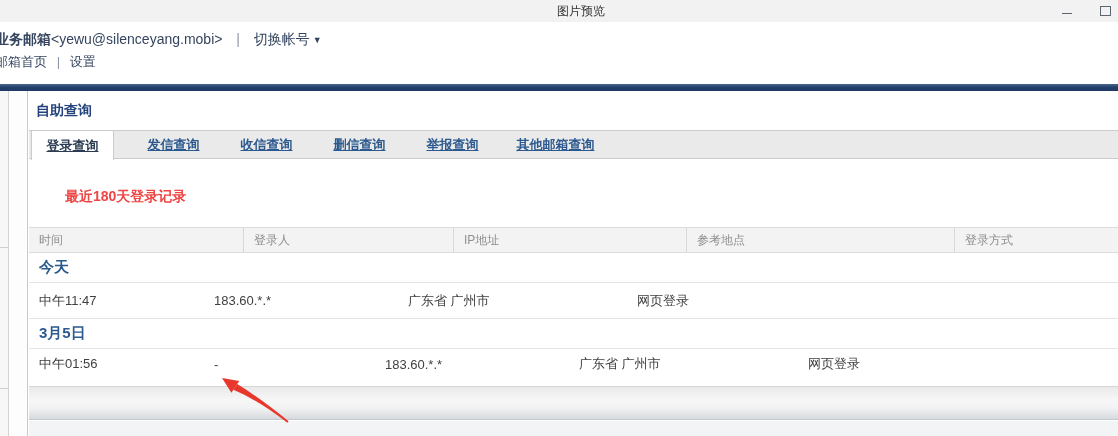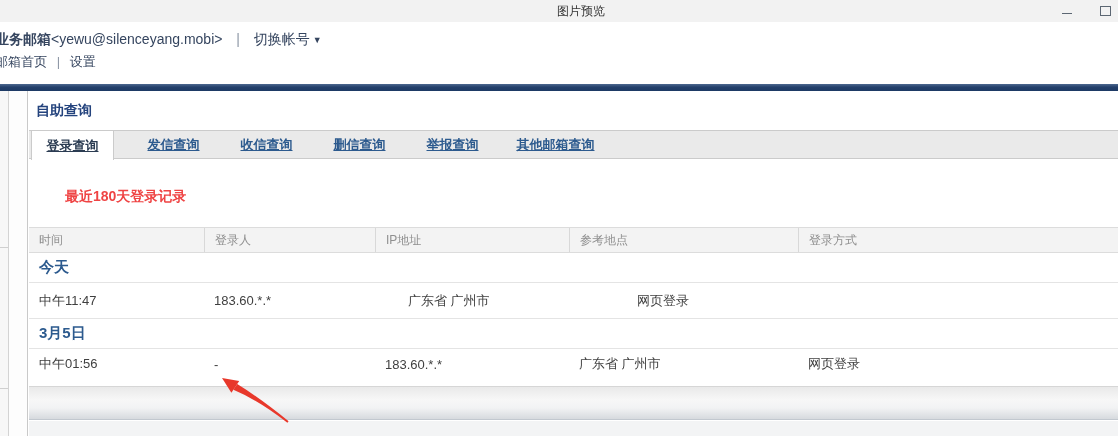--- a/index.html
+++ b/index.html
@@ -77,20 +77,21 @@
   
   .subtitle{
     position:absolute;left:7px;top:97px;font-size:14px;font-weight:bold;color:#ef4444;margin-left:29px;
   }
   
   .rec-table{position:absolute;left:0;top:136px;width:1090px;}
   .thead{
     display:flex;height:26px;background:#f3f3f3;
     border-top:1px solid #dcdcdc;border-bottom:1px solid #dcdcdc;
     box-sizing:border-box;
+    gap:39px;
   }
   .th{
     font-size:12px;color:#8f8f8f;display:flex;align-items:center;
     padding-left:10px;box-sizing:border-box;
   }
   .th + .th{border-left:1px solid #d8d8d8;}
   .c0{width:175px;} .c1{width:171px;} .c2{width:194px;} .c3{width:229px;} .c4{flex:1;}
   .group-row{
     height:30px;display:flex;align-items:center;padding-left:10px;
     font-size:15px;font-weight:bold;color:#2c5a8e;

